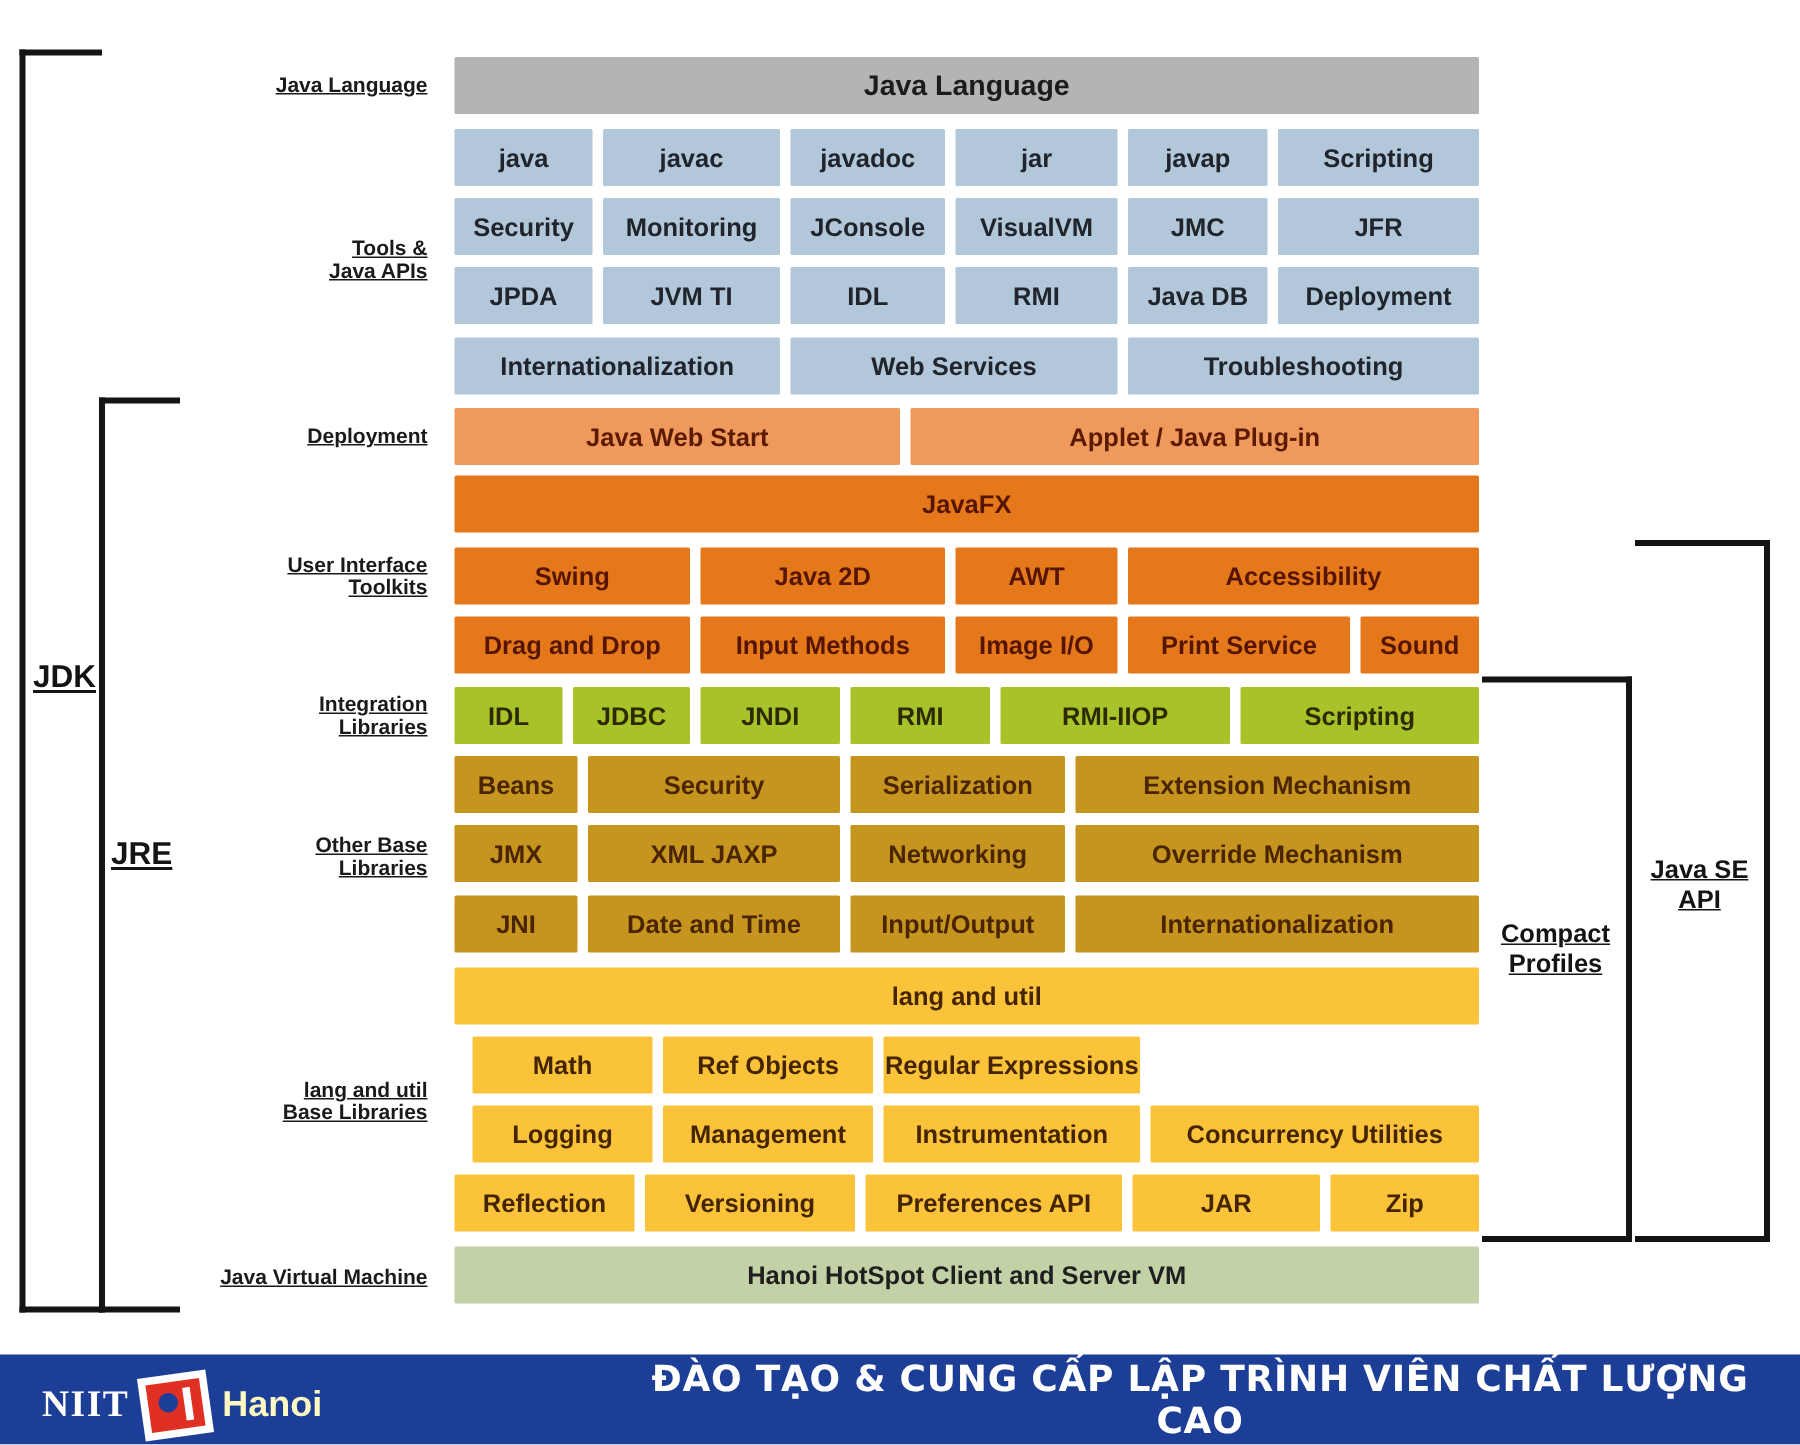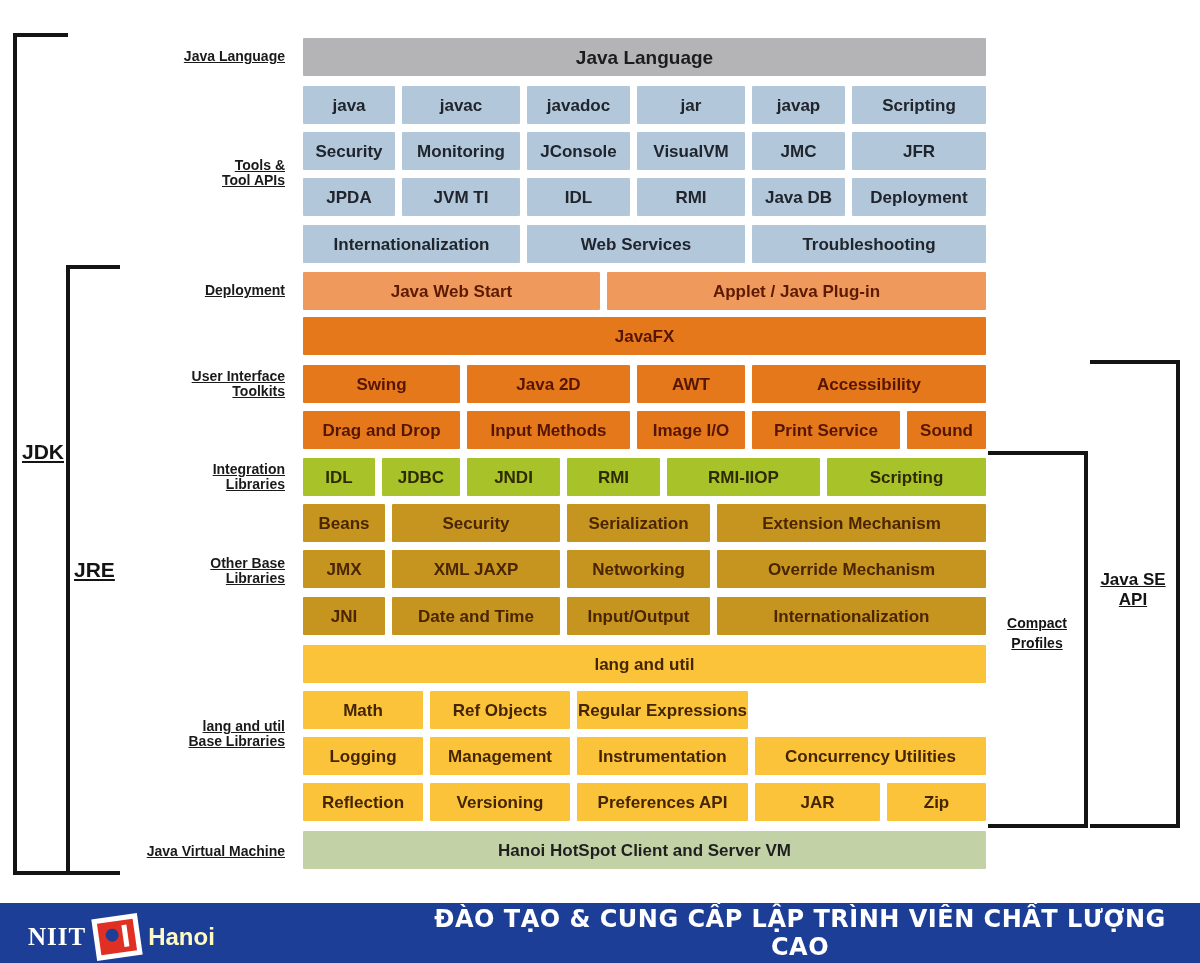--- a/index.html
+++ b/index.html
@@ -30,21 +30,21 @@
   .c-yellow { background:#fbc339; color:#452500; }
   .c-vm     { background:#c3d2a6; color:#1f1f1f; }
   .r-tools  { grid-template-columns:92px 118px 103px 108px 93px 1fr; }
   .r-tools4 { grid-template-columns:92px 118px 103px 108px 93px 1fr; }
   .r-tools4 .box { grid-column: span 2; }
   .r-deploy { grid-template-columns:297px 1fr; }
   .r-ui1    { grid-template-columns:157px 163px 108px 1fr; }
   .r-ui2    { grid-template-columns:157px 163px 108px 148px 1fr; }
   .r-int    { grid-template-columns:72px 78px 93px 93px 153px 1fr; }
   .r-base   { grid-template-columns:82px 168px 143px 1fr; }
-  .r-lang   { grid-template-columns:120px 140px 171px 1fr; }
+  .r-lang   { grid-template-columns:120px 140px 171px 1fr;margin-left:12px; }
   .r-lang3  { grid-template-columns:120px 140px 171px 125px 1fr;border-radius:12px; }
   .r-full   { grid-template-columns:1fr; }
   
   .side-label {
     position:absolute; right:915px; width:210px; text-align:right;
     font-size:14px; font-weight:bold; color:#1a1a1a; line-height:15px;
     text-decoration:underline;
   }
   
   .bracket { position:absolute; }
@@ -53,21 +53,21 @@
   .jdk-bracket { left:13px; top:33px; width:55px; height:842px; }
   .jre-bracket { left:66px; top:265px; width:54px; height:610px; }
   .compact-bracket { left:988px; top:451px; width:100px; height:377px; }
   .javase-bracket  { left:1090px; top:360px; width:90px; height:468px; }
   .bracket-label {
     position:absolute; font-weight:bold; color:#141414;
     text-decoration:underline;
   }
   .jdk-label { left:22px; top:440px; font-size:21px; }
   .jre-label { left:74px; top:558px; font-size:21px; }
-  .compact-label { left:988px; top:613px; width:98px; text-align:center; font-size:14px; line-height:20px; }
+  .compact-label { left:988px; top:613px; width:98px; text-align:center; font-size:17px; line-height:20px; }
   .javase-label  { left:1090px; top:570px; width:86px; text-align:center; font-size:17px; line-height:20px; }
   
   .banner {
     position:absolute; left:0; top:903px; width:1200px; height:60px;
     background:#1d3e97; display:flex; align-items:center;
   }
   .logo { position:absolute; left:28px; top:0; height:68px; display:flex; align-items:center; gap:6px; }
   .logo-niit { color:#ffffff; font-weight:bold; font-size:25px; letter-spacing:1px; font-family:"Liberation Serif", serif; }
   .logo-tile {
     width:46px; height:42px; background:#ffffff; transform:rotate(-8deg);
@@ -106,21 +106,21 @@
   <div>Profiles</div>
 </div>
 <div class="bracket-label javase-label">
   <div>Java SE</div>
   <div>API</div>
 </div>
 
 <div class="side-label" style="top:49px;">Java Language</div>
 <div class="side-label" style="top:158px;">
   <div>Tools &amp;</div>
-  <div>Tool APIs</div>
+  <div>Java APIs</div>
 </div>
 <div class="side-label" style="top:283px;">Deployment</div>
 <div class="side-label" style="top:369px;">
   <div>User Interface</div>
   <div>Toolkits</div>
 </div>
 <div class="side-label" style="top:462px;">
   <div>Integration</div>
   <div>Libraries</div>
 </div>

